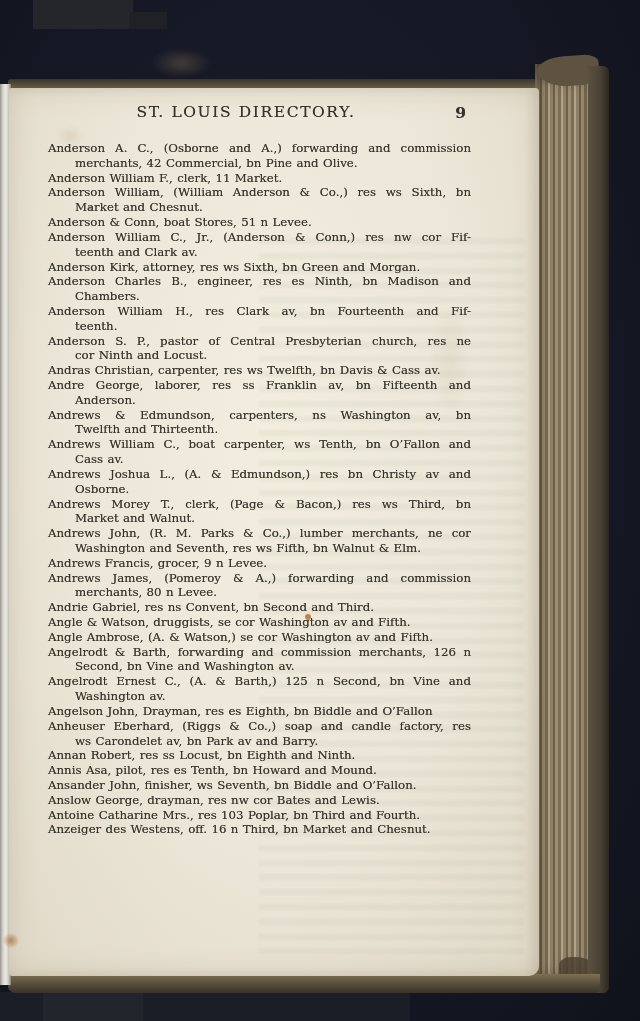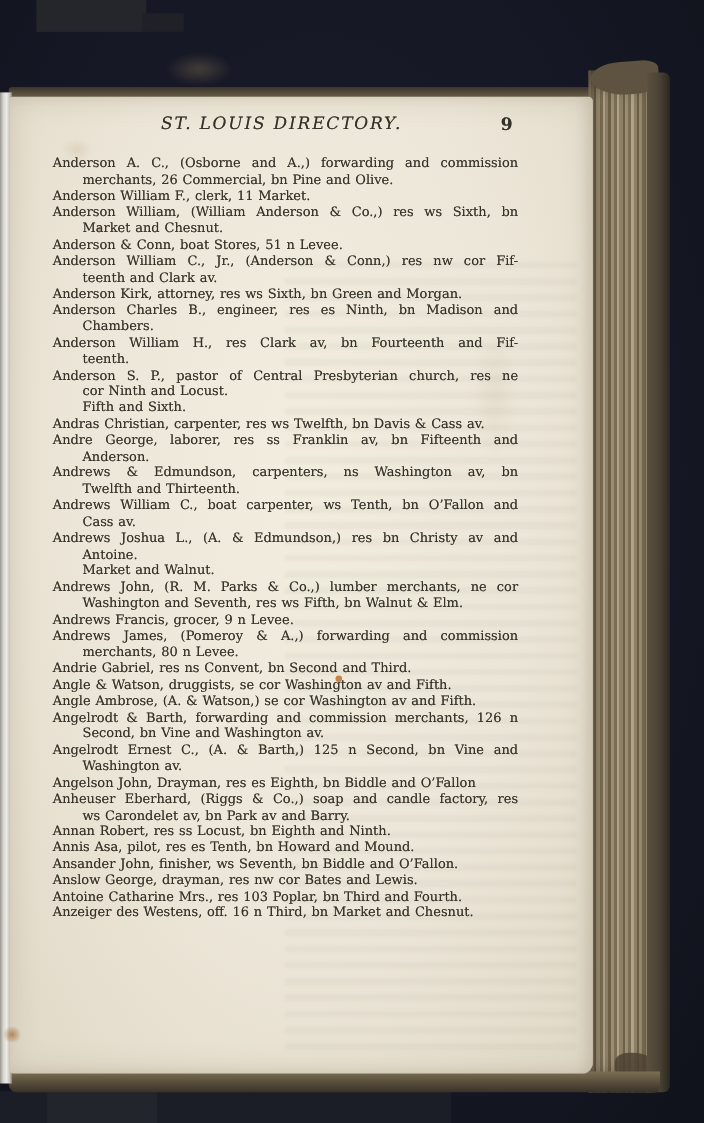--- a/index.html
+++ b/index.html
@@ -70,24 +70,23 @@
   .stain-a{left:150px;top:48px;width:62px;height:30px;background:radial-gradient(rgba(190,160,110,.28),rgba(190,160,110,0) 70%);filter:blur(2px);}
   .stain-b{left:56px;top:126px;width:28px;height:20px;background:radial-gradient(rgba(182,152,102,.20),rgba(182,152,102,0) 70%);filter:blur(1.5px);}
   .stain-c{left:305px;top:614px;width:6px;height:6px;background:#c0722f;opacity:.85;filter:blur(.4px);}
   .stain-d{left:3px;top:933px;width:16px;height:15px;background:radial-gradient(#a4713d 0%,rgba(164,113,61,0) 75%);opacity:.75;filter:blur(.6px);}
   .stain-e{left:88px;top:206px;width:5px;height:4px;background:rgba(120,90,50,.4);filter:blur(.5px);}
   .stain-f{left:430px;top:300px;width:40px;height:120px;background:radial-gradient(rgba(160,140,100,.10),rgba(160,140,100,0) 70%);filter:blur(3px);}
 
   
   .page-header{position:absolute;left:45px;top:103px;width:462px;height:20px;color:#322f28;}
   .page-title{
-    position:absolute;left:211px;transform:translateX(-50%);
+    position:absolute;left:201px;transform:translateX(-50%);
     white-space:nowrap;font-size:15.5px;letter-spacing:1.6px;color:#34312a;
     text-shadow:0 0 .5px rgba(45,40,30,.55);
-    font-style:italic;
   }
   .page-number{
     position:absolute;right:41px;top:0;font-size:15.5px;font-weight:bold;color:#34312a;
     text-shadow:0 0 .5px rgba(45,40,30,.55);
   }
   .entries{
     position:absolute;left:48px;top:141px;width:423px;color:#36332b;
   }
   .line{
     height:14.82px;line-height:14.82px;font-size:11.8px;
@@ -123,44 +122,44 @@
 <div class="stain stain-e"></div>
 <div class="stain stain-f"></div>
 
 <div class="page-header">
   <span class="page-title">ST. LOUIS DIRECTORY.</span>
   <span class="page-number">9</span>
 </div>
 
 <div class="entries">
     <div class="line just">Anderson A. C., (Osborne and A.,) forwarding and commission</div>
-    <div class="line cont">merchants, 26 Commercial, bn Pine and Olive.</div>
+    <div class="line cont">merchants, 42 Commercial, bn Pine and Olive.</div>
     <div class="line">Anderson William F., clerk, 11 Market.</div>
     <div class="line just">Anderson William, (William Anderson &amp; Co.,) res ws Sixth, bn</div>
     <div class="line cont">Market and Chesnut.</div>
     <div class="line">Anderson &amp; Conn, boat Stores, 51 n Levee.</div>
     <div class="line just">Anderson William C., Jr., (Anderson &amp; Conn,) res nw cor Fif-</div>
     <div class="line cont">teenth and Clark av.</div>
     <div class="line">Anderson Kirk, attorney, res ws Sixth, bn Green and Morgan.</div>
     <div class="line just">Anderson Charles B., engineer, res es Ninth, bn Madison and</div>
     <div class="line cont">Chambers.</div>
     <div class="line just">Anderson William H., res Clark av, bn Fourteenth and Fif-</div>
     <div class="line cont">teenth.</div>
     <div class="line just">Anderson S. P., pastor of Central Presbyterian church, res ne</div>
     <div class="line cont">cor Ninth and Locust.</div>
-    <div class="line cont">Fifth and Sixth.</div>
     <div class="line">Andras Christian, carpenter, res ws Twelfth, bn Davis &amp; Cass av.</div>
     <div class="line just">Andre George, laborer, res ss Franklin av, bn Fifteenth and</div>
     <div class="line cont">Anderson.</div>
     <div class="line just">Andrews &amp; Edmundson, carpenters, ns Washington av, bn</div>
     <div class="line cont">Twelfth and Thirteenth.</div>
     <div class="line just">Andrews William C., boat carpenter, ws Tenth, bn O’Fallon and</div>
     <div class="line cont">Cass av.</div>
     <div class="line just">Andrews Joshua L., (A. &amp; Edmundson,) res bn Christy av and</div>
-    <div class="line cont">Antoine.</div>
+    <div class="line cont">Osborne.</div>
+    <div class="line just">Andrews Morey T., clerk, (Page &amp; Bacon,) res ws Third, bn</div>
     <div class="line cont">Market and Walnut.</div>
     <div class="line just">Andrews John, (R. M. Parks &amp; Co.,) lumber merchants, ne cor</div>
     <div class="line cont">Washington and Seventh, res ws Fifth, bn Walnut &amp; Elm.</div>
     <div class="line">Andrews Francis, grocer, 9 n Levee.</div>
     <div class="line just">Andrews James, (Pomeroy &amp; A.,) forwarding and commission</div>
     <div class="line cont">merchants, 80 n Levee.</div>
     <div class="line">Andrie Gabriel, res ns Convent, bn Second and Third.</div>
     <div class="line">Angle &amp; Watson, druggists, se cor Washington av and Fifth.</div>
     <div class="line">Angle Ambrose, (A. &amp; Watson,) se cor Washington av and Fifth.</div>
     <div class="line just">Angelrodt &amp; Barth, forwarding and commission merchants, 126 n</div>

